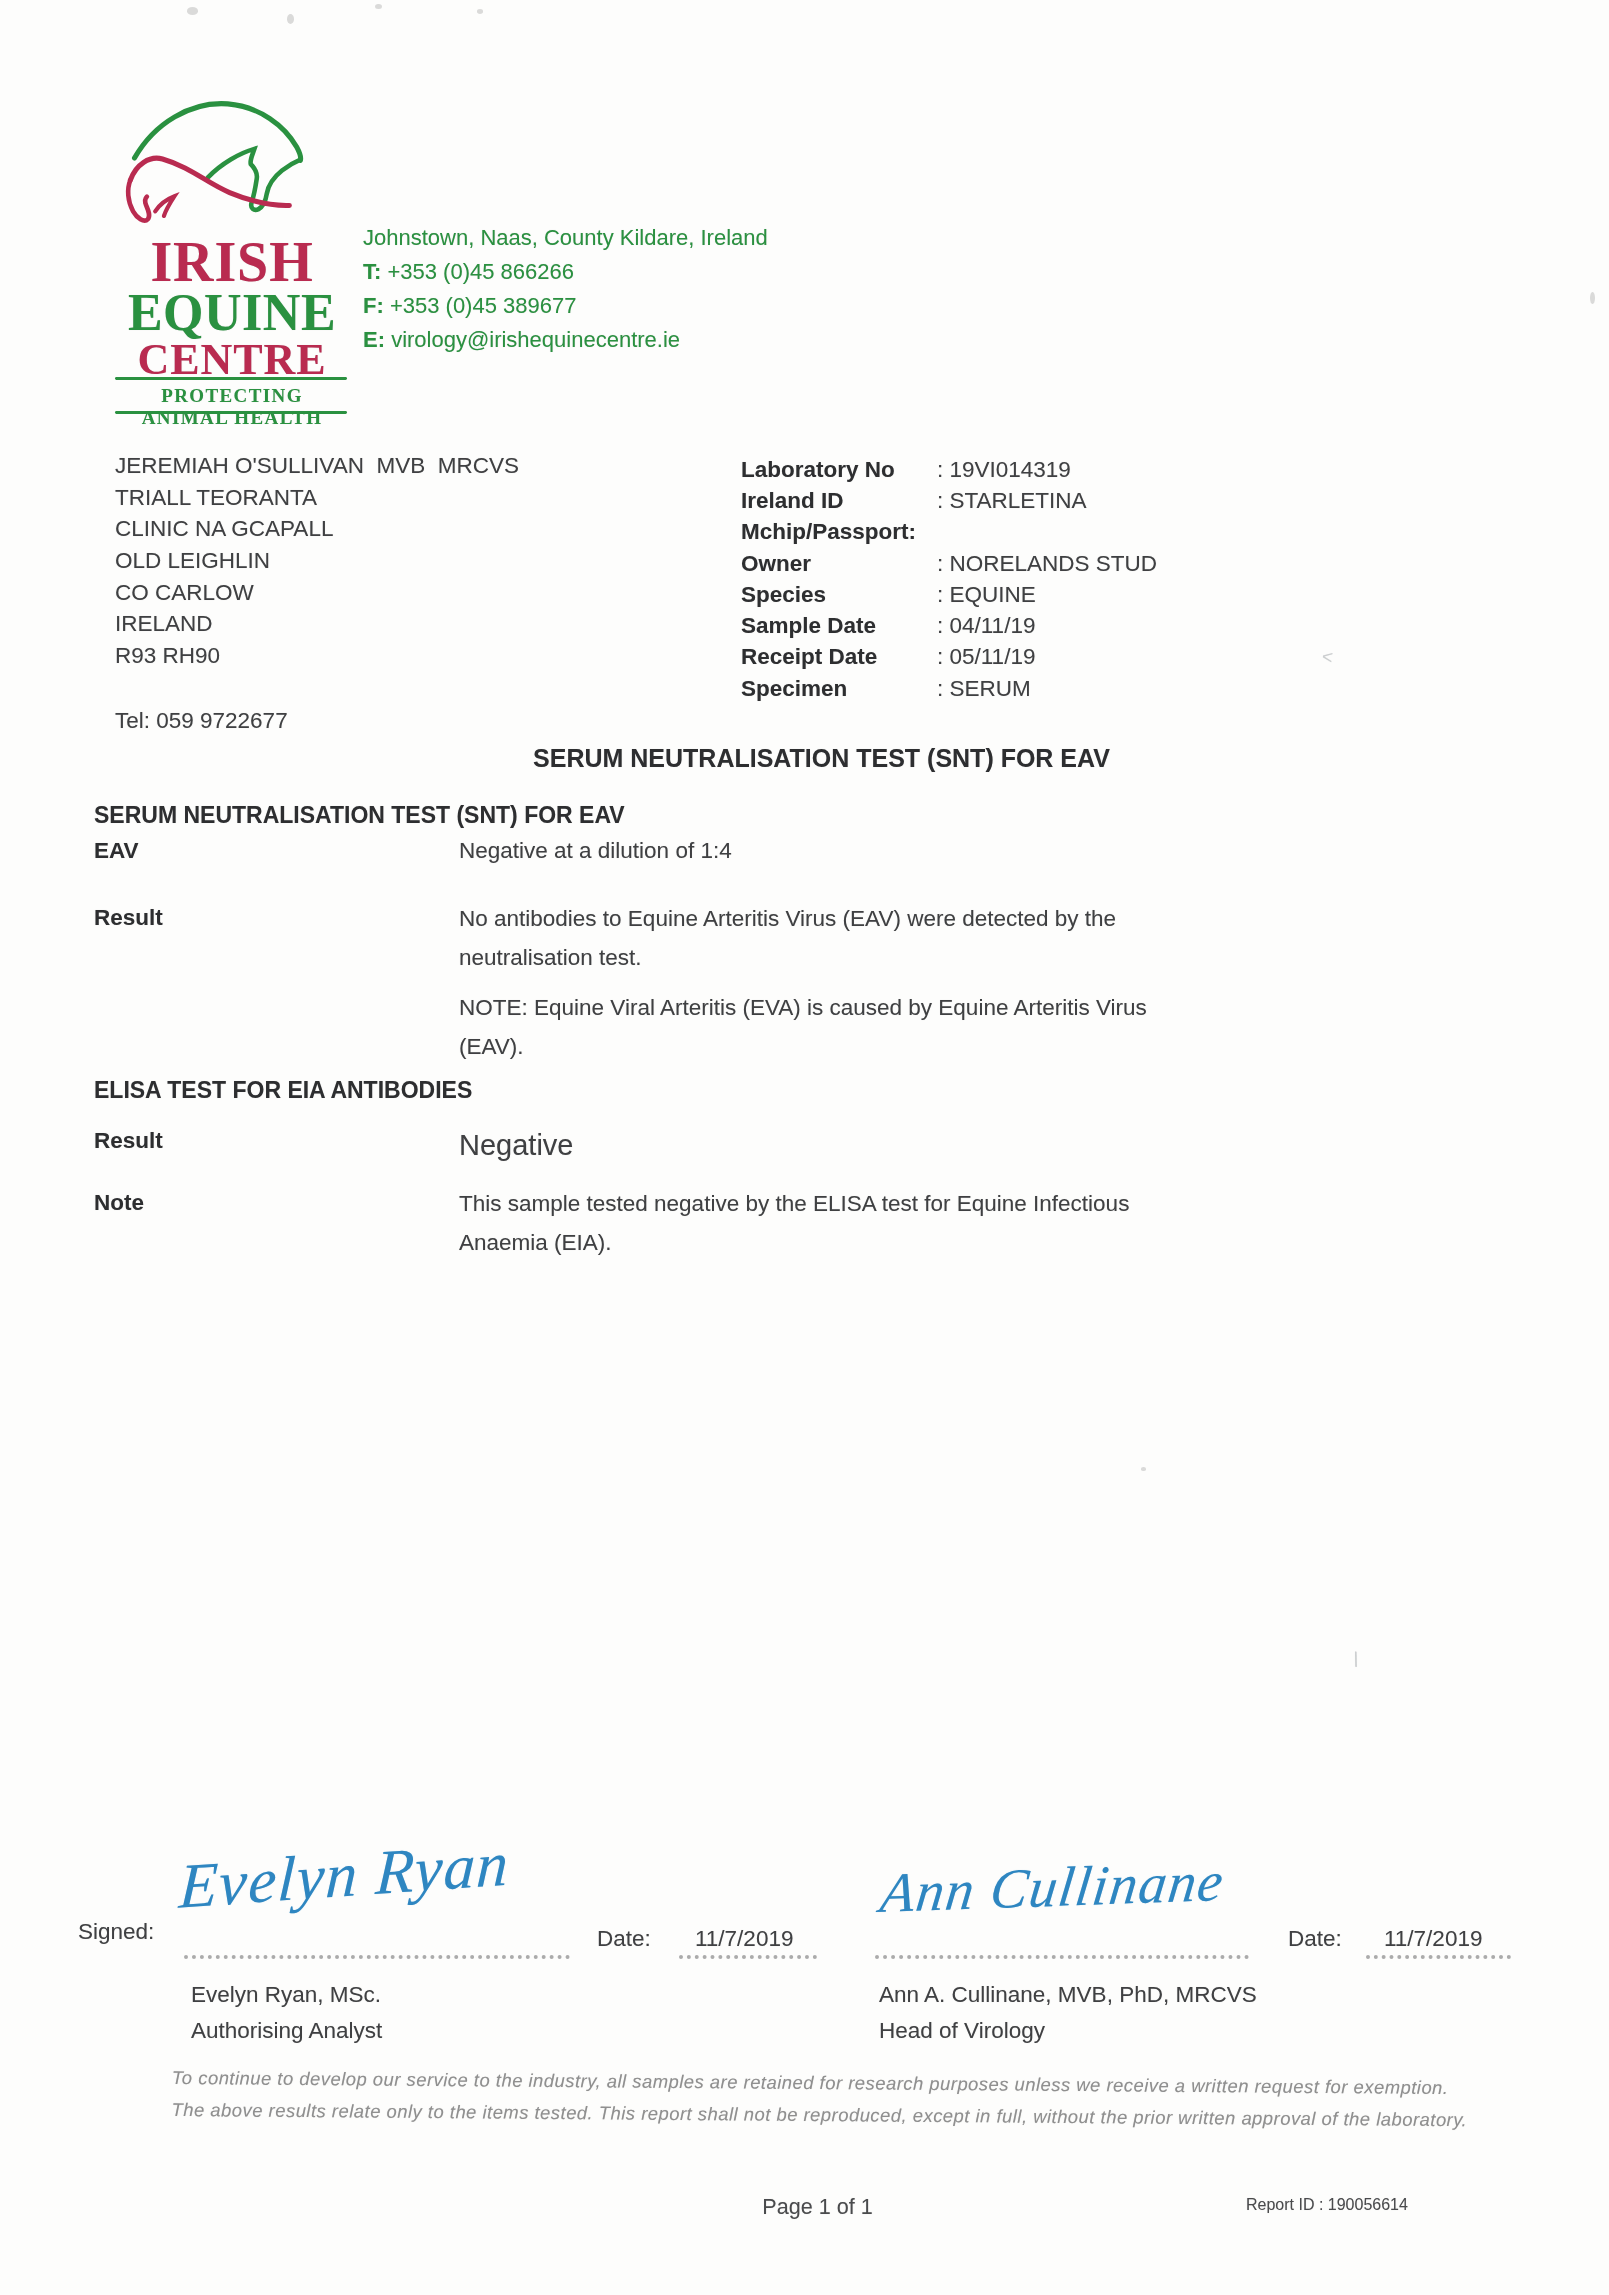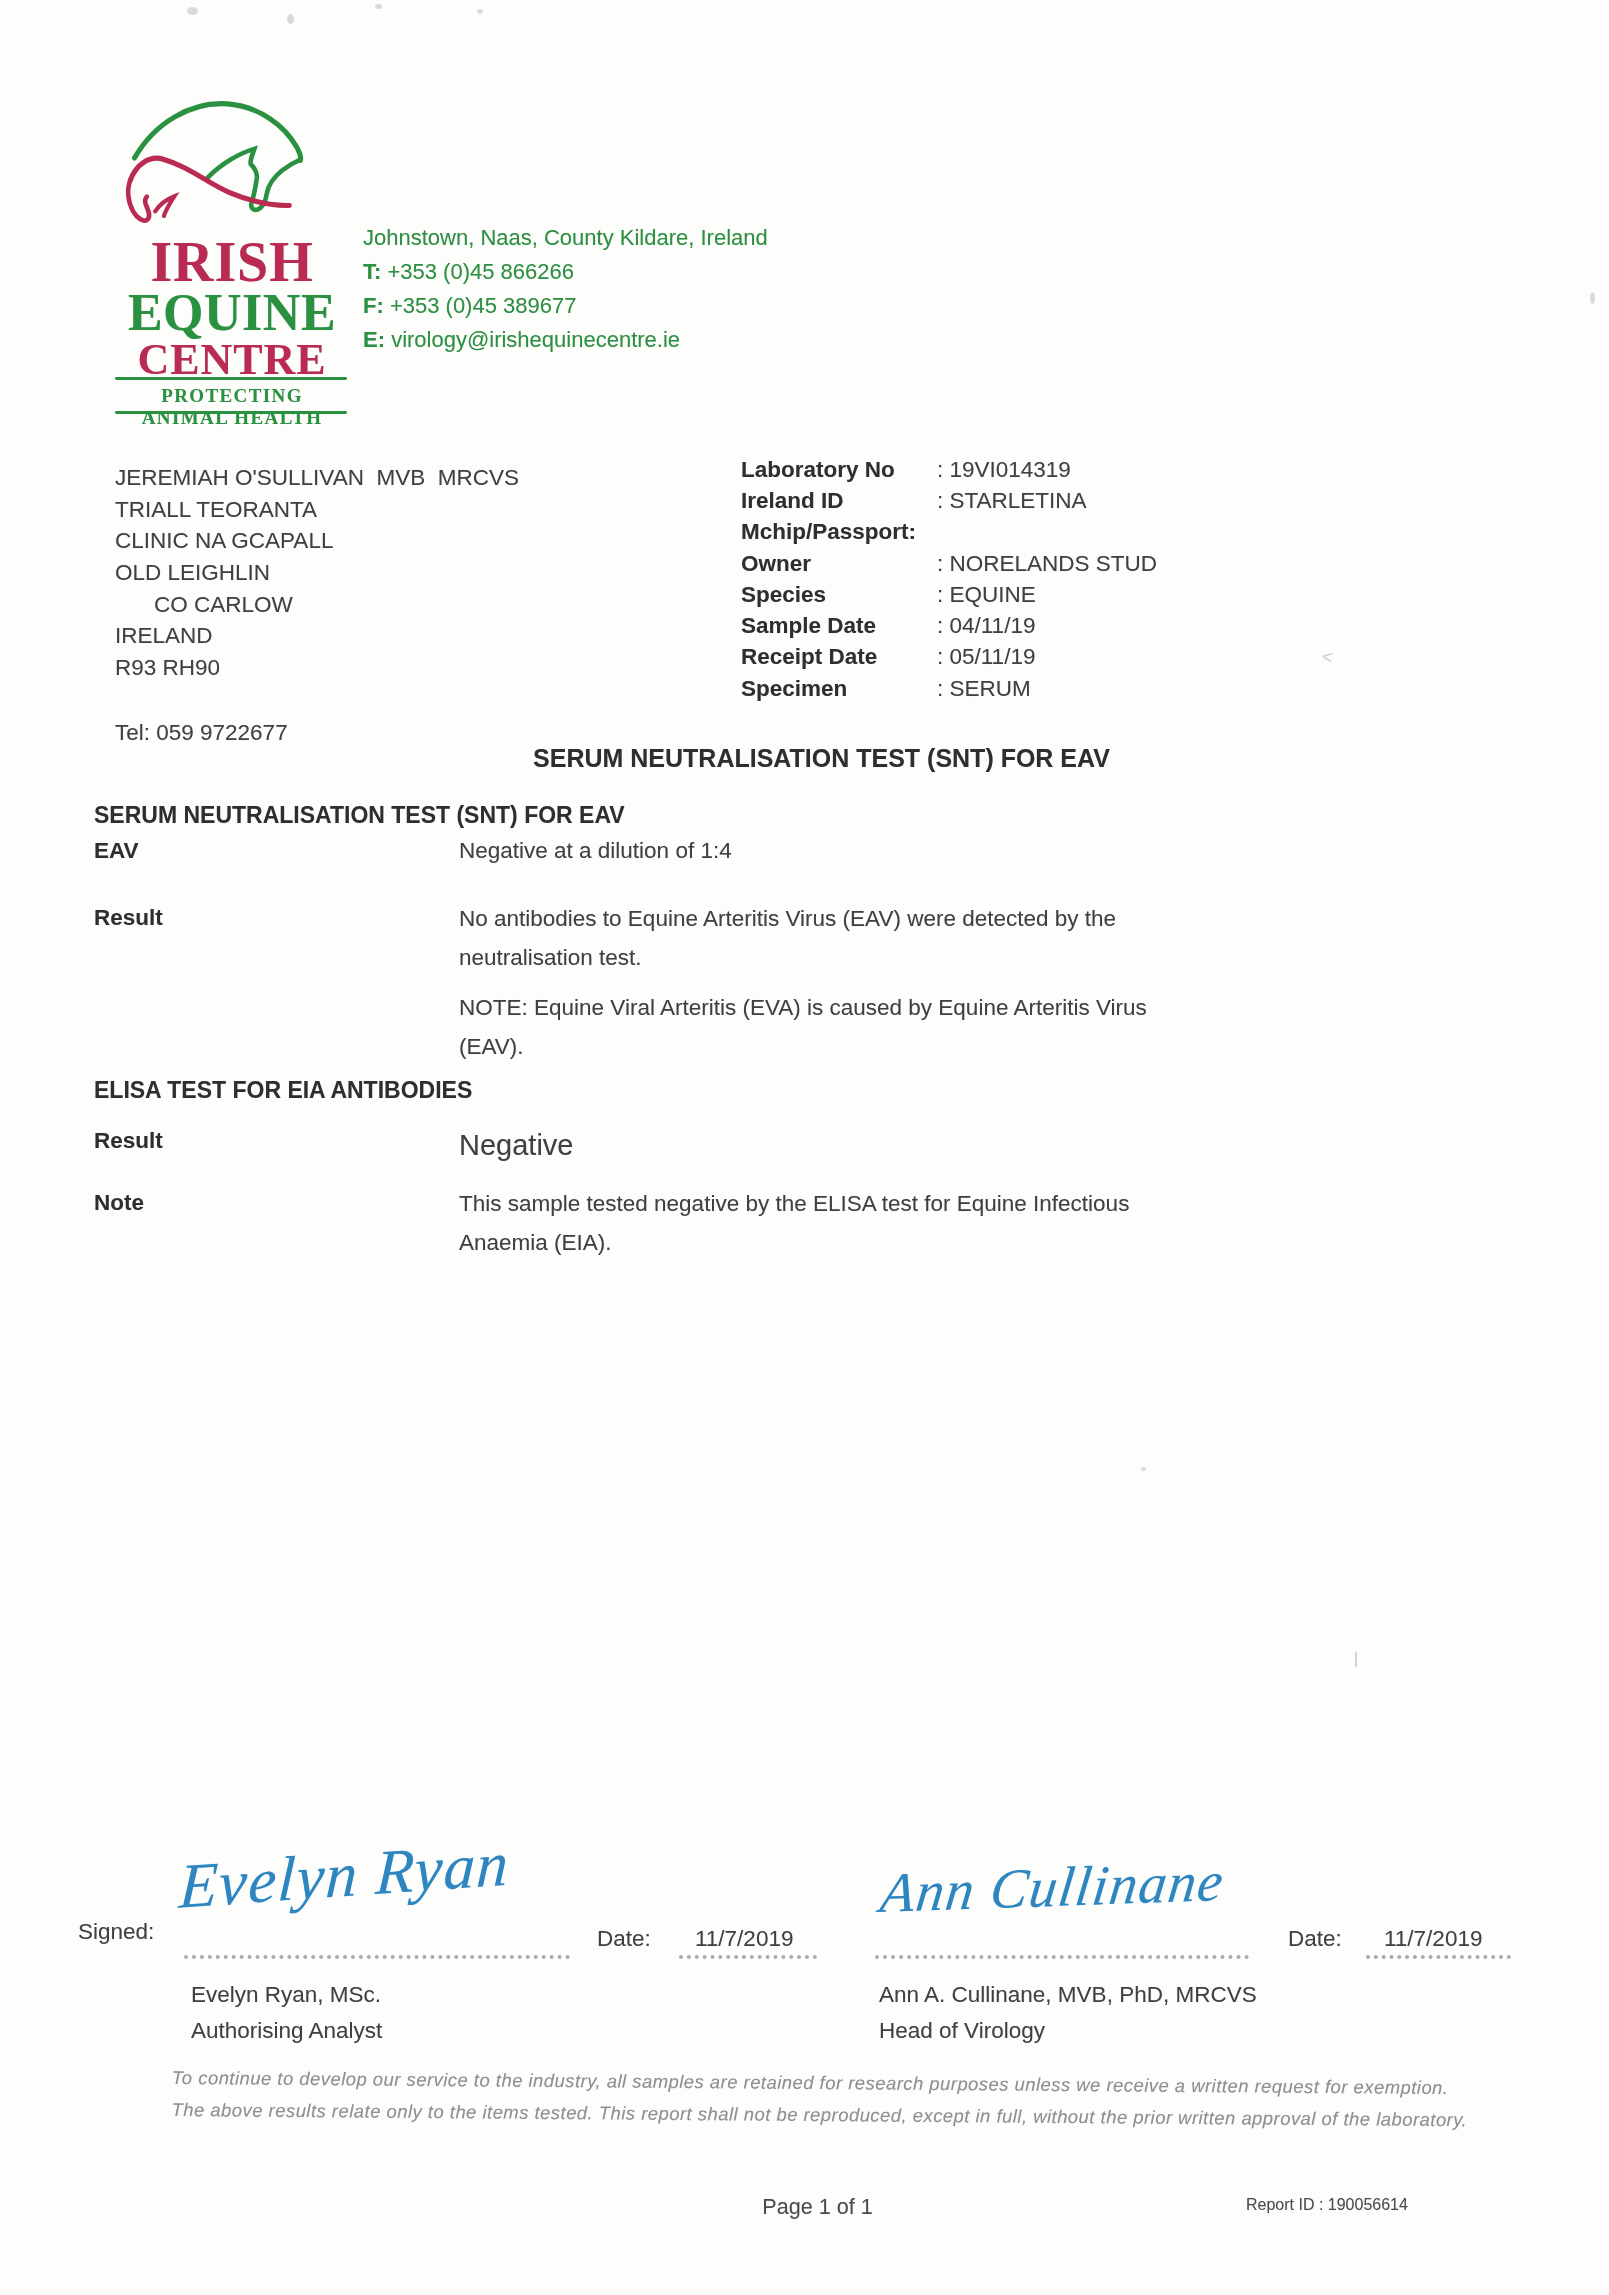--- a/index.html
+++ b/index.html
@@ -85,26 +85,26 @@
     <div class="logo-rule" style="top:321px;"></div>
   </div>
 
   <div class="abs green" style="left:363px;top:225px;width:505px;font-size:22px;">
     <div class="abs" style="left:0;top:0;">Johnstown, Naas, County Kildare, Ireland</div>
     <div class="abs" style="left:0;top:34px;"><span class="b green">T:</span> <span>+353 (0)45 866266</span></div>
     <div class="abs" style="left:0;top:68px;"><span class="b green">F:</span> <span>+353 (0)45 389677</span></div>
     <div class="abs" style="left:0;top:102px;"><span class="b green">E:</span> <span>virology@irishequinecentre.ie</span></div>
   </div>
 
-  <div class="abs pre" style="left:115px;top:465px;width:597px;font-size:22.5px;">
+  <div class="abs pre" style="left:115px;top:453px;width:597px;font-size:22.5px;">
     <div class="abs" style="left:0;top:0;">JEREMIAH O'SULLIVAN  MVB  MRCVS</div>
     <div class="abs" style="left:0;top:32px;">TRIALL TEORANTA</div>
     <div class="abs" style="left:0;top:63px;">CLINIC NA GCAPALL</div>
     <div class="abs" style="left:0;top:95px;">OLD LEIGHLIN</div>
-    <div class="abs" style="left:0;top:127px;margin-left:39px;">CO CARLOW</div>
+    <div class="abs" style="left:0;top:127px;">CO CARLOW</div>
     <div class="abs" style="left:0;top:158px;">IRELAND</div>
     <div class="abs" style="left:0;top:190px;">R93 RH90</div>
     <div class="abs" style="left:0;top:255px;">Tel: 059 9722677</div>
   </div>
 
   <div class="abs" style="left:741px;top:457px;width:643px;font-size:22.5px;">
     <div class="drow" style="top:0;">
       <span class="dlabel">Laboratory No</span>
       <span class="dvalue">: 19VI014319</span>
     </div>

